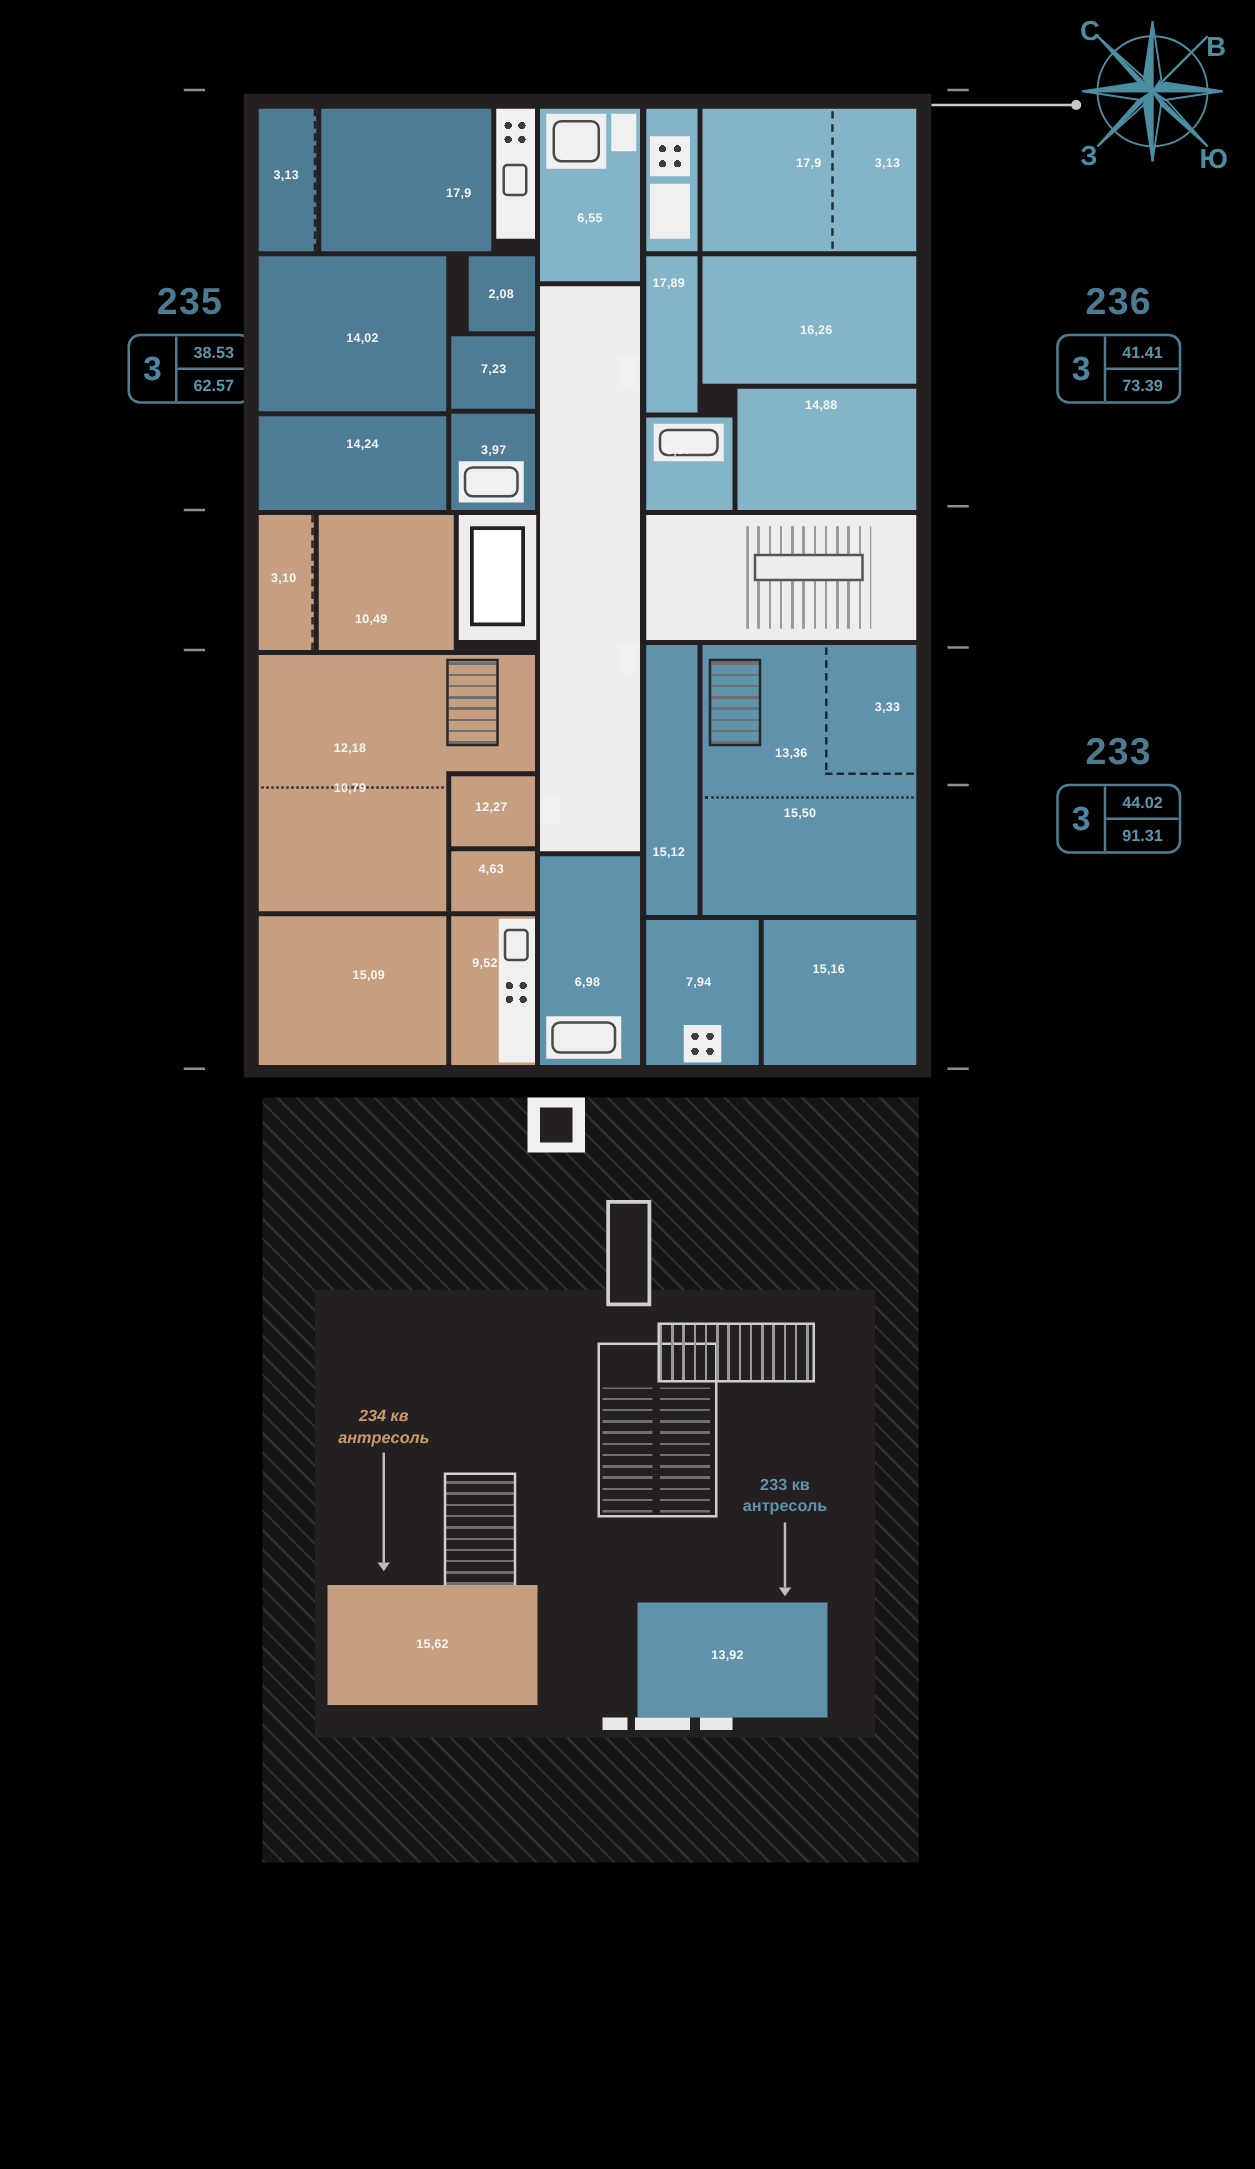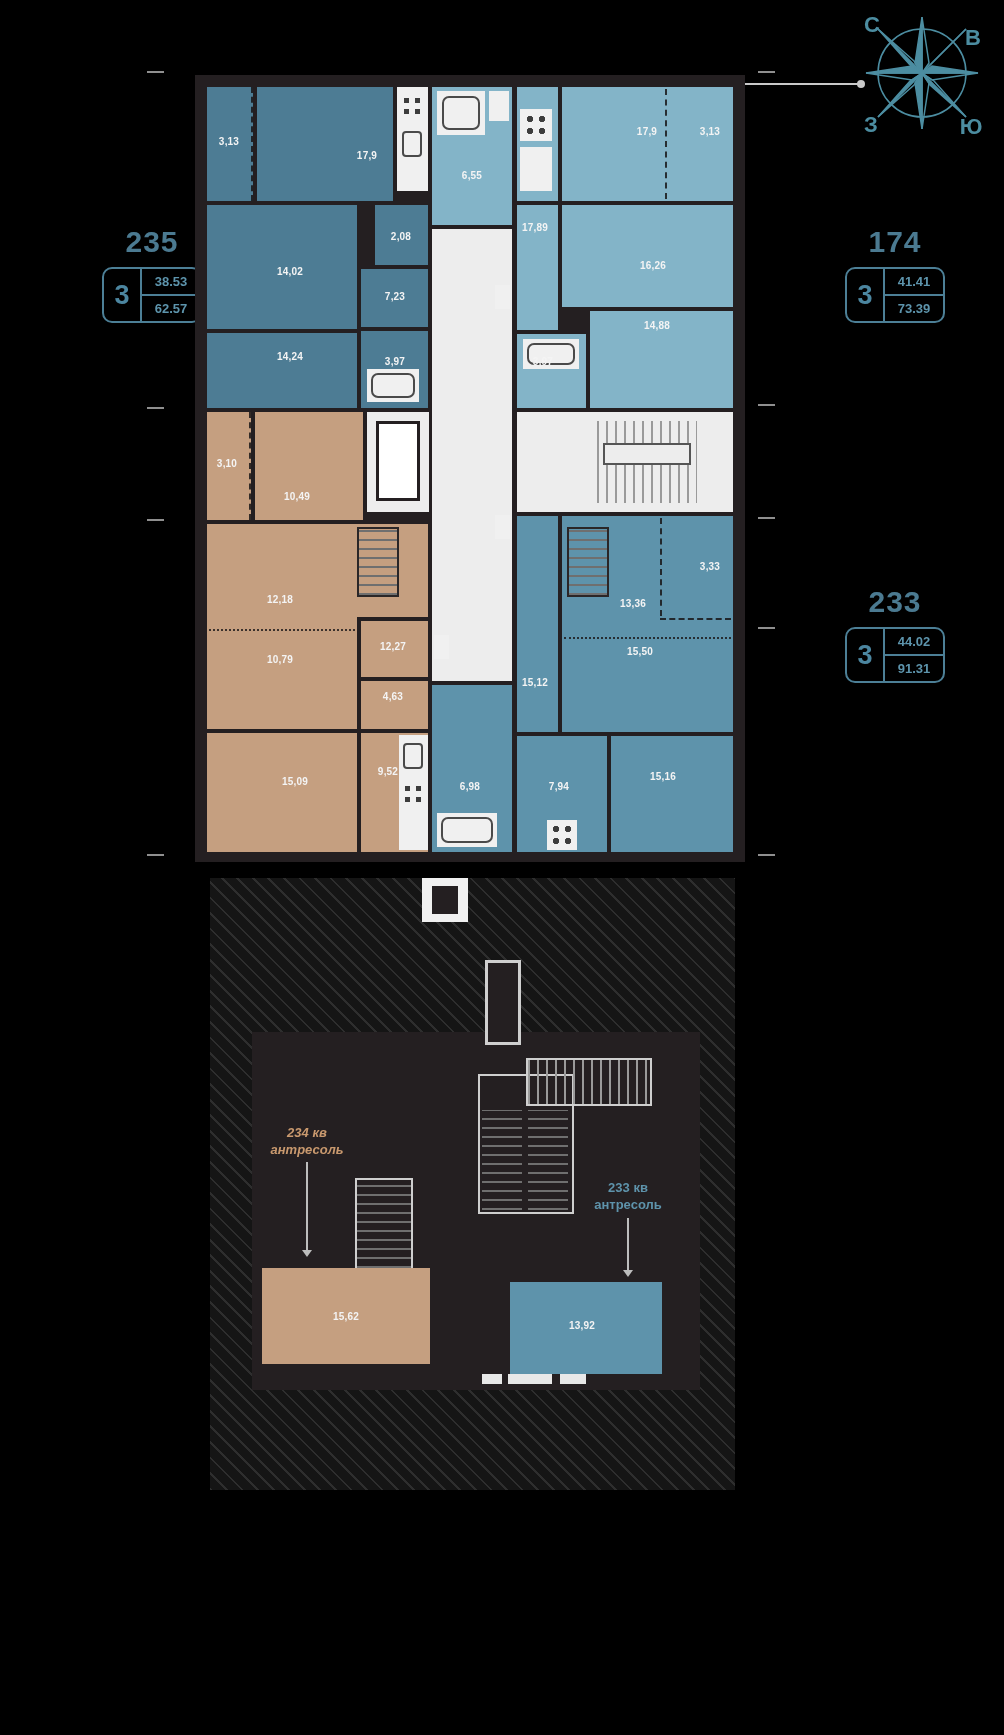--- a/index.html
+++ b/index.html
@@ -102,21 +102,21 @@
     <div class="apt-num">235</div>
     <div class="badge">
       <div class="cell-rooms">3</div>
       <div class="cell-areas">
         <div>38.53</div>
         <div>62.57</div>
       </div>
     </div>
   </div>
   <div class="apt" style="left:845px;top:225px">
-    <div class="apt-num">174</div>
+    <div class="apt-num">236</div>
     <div class="badge">
       <div class="cell-rooms">3</div>
       <div class="cell-areas">
         <div>41.41</div>
         <div>73.39</div>
       </div>
     </div>
   </div>
   <div class="apt" style="left:845px;top:585px">
     <div class="apt-num">233</div>
@@ -222,21 +222,21 @@
     <div class="rlabel" style="left:95px;top:281px">14,24</div>
     <div class="rlabel" style="left:200px;top:286px">3,97</div>
     <div class="rlabel" style="left:348px;top:286px">3,97</div>
     <div class="rlabel" style="left:32px;top:388px">3,10</div>
     <div class="rlabel" style="left:102px;top:421px">10,49</div>
     <div class="rlabel" style="left:515px;top:491px">3,33</div>
     <div class="rlabel" style="left:85px;top:524px">12,18</div>
     <div class="rlabel" style="left:438px;top:528px">13,36</div>
     <div class="rlabel" style="left:445px;top:576px">15,50</div>
     <div class="rlabel" style="left:198px;top:571px">12,27</div>
-    <div class="rlabel" style="left:85px;top:584px">10,79</div>
+    <div class="rlabel" style="left:85px;top:556px">10,79</div>
     <div class="rlabel" style="left:340px;top:607px">15,12</div>
     <div class="rlabel" style="left:198px;top:621px">4,63</div>
     <div class="rlabel" style="left:193px;top:696px">9,52</div>
     <div class="rlabel" style="left:275px;top:711px">6,98</div>
     <div class="rlabel" style="left:364px;top:711px">7,94</div>
     <div class="rlabel" style="left:468px;top:701px">15,16</div>
     <div class="rlabel" style="left:100px;top:706px">15,09</div>
   </div>
 
   <div class="abs" id="mezz-plan">

